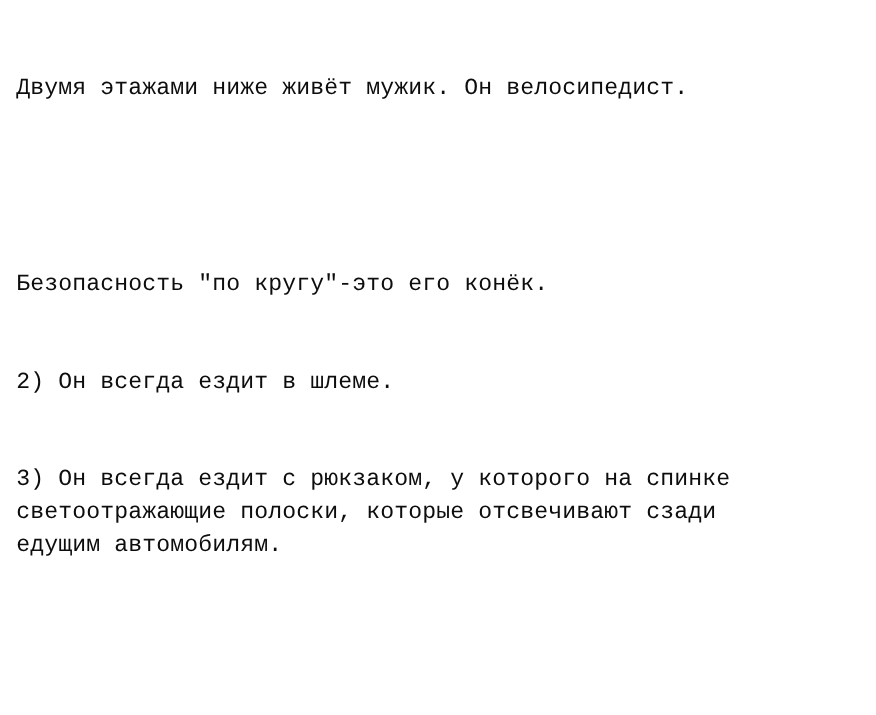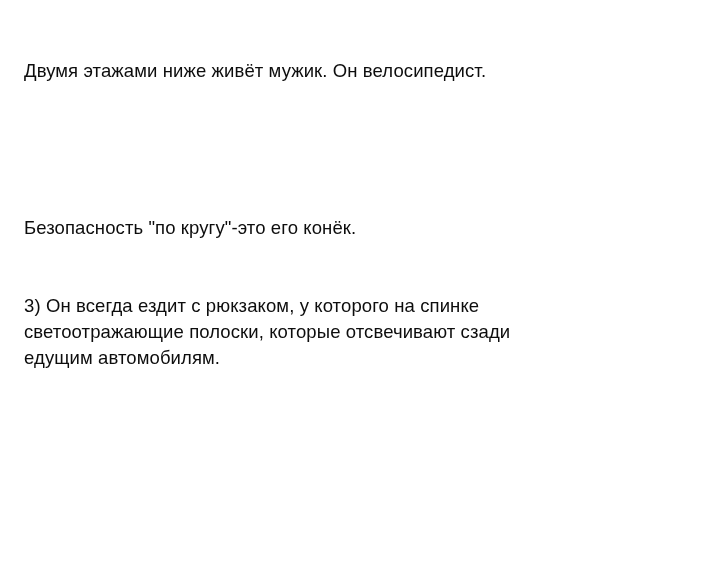--- a/index.html
+++ b/index.html
@@ -12,21 +12,22 @@
     height: 572px;
     overflow: hidden;
     font-family: "Liberation Sans", sans-serif;
   }
   .page {
     position: relative;
     width: 701px;
     height: 572px;
     background: #ffffff;
     box-sizing: border-box;
-    padding: 6px 8px 0 24px;
+    padding: 6px 8px 0 13px;
+    font-family: Liberation Mono, monospace;
   }
   .text-block {
     font-size: 18.5px;
     line-height: 26.1px;
     color: #0d0d0d;
     letter-spacing: 0.1px;
     white-space: pre-wrap;
   }
   .para {
     margin: 0;
@@ -40,20 +41,21 @@
   }
 </style>
 </head>
 <body>
 
 <div class="page">
   <div class="text-block">
     <p class="para">Двумя этажами ниже живёт мужик. Он велосипедист.</p>
     <div class="spacer-line"></div>
     <p class="para">Безопасность "по кругу"-это его конёк.</p>
+    <p class="para">2) Он всегда ездит в шлеме.</p>
     <p class="para">3) Он всегда ездит с рюкзаком, у которого на спинке
 светоотражающие полоски, которые отсвечивают сзади
 едущим автомобилям.</p>
     
     
     
     
   </div>
 </div>
 

